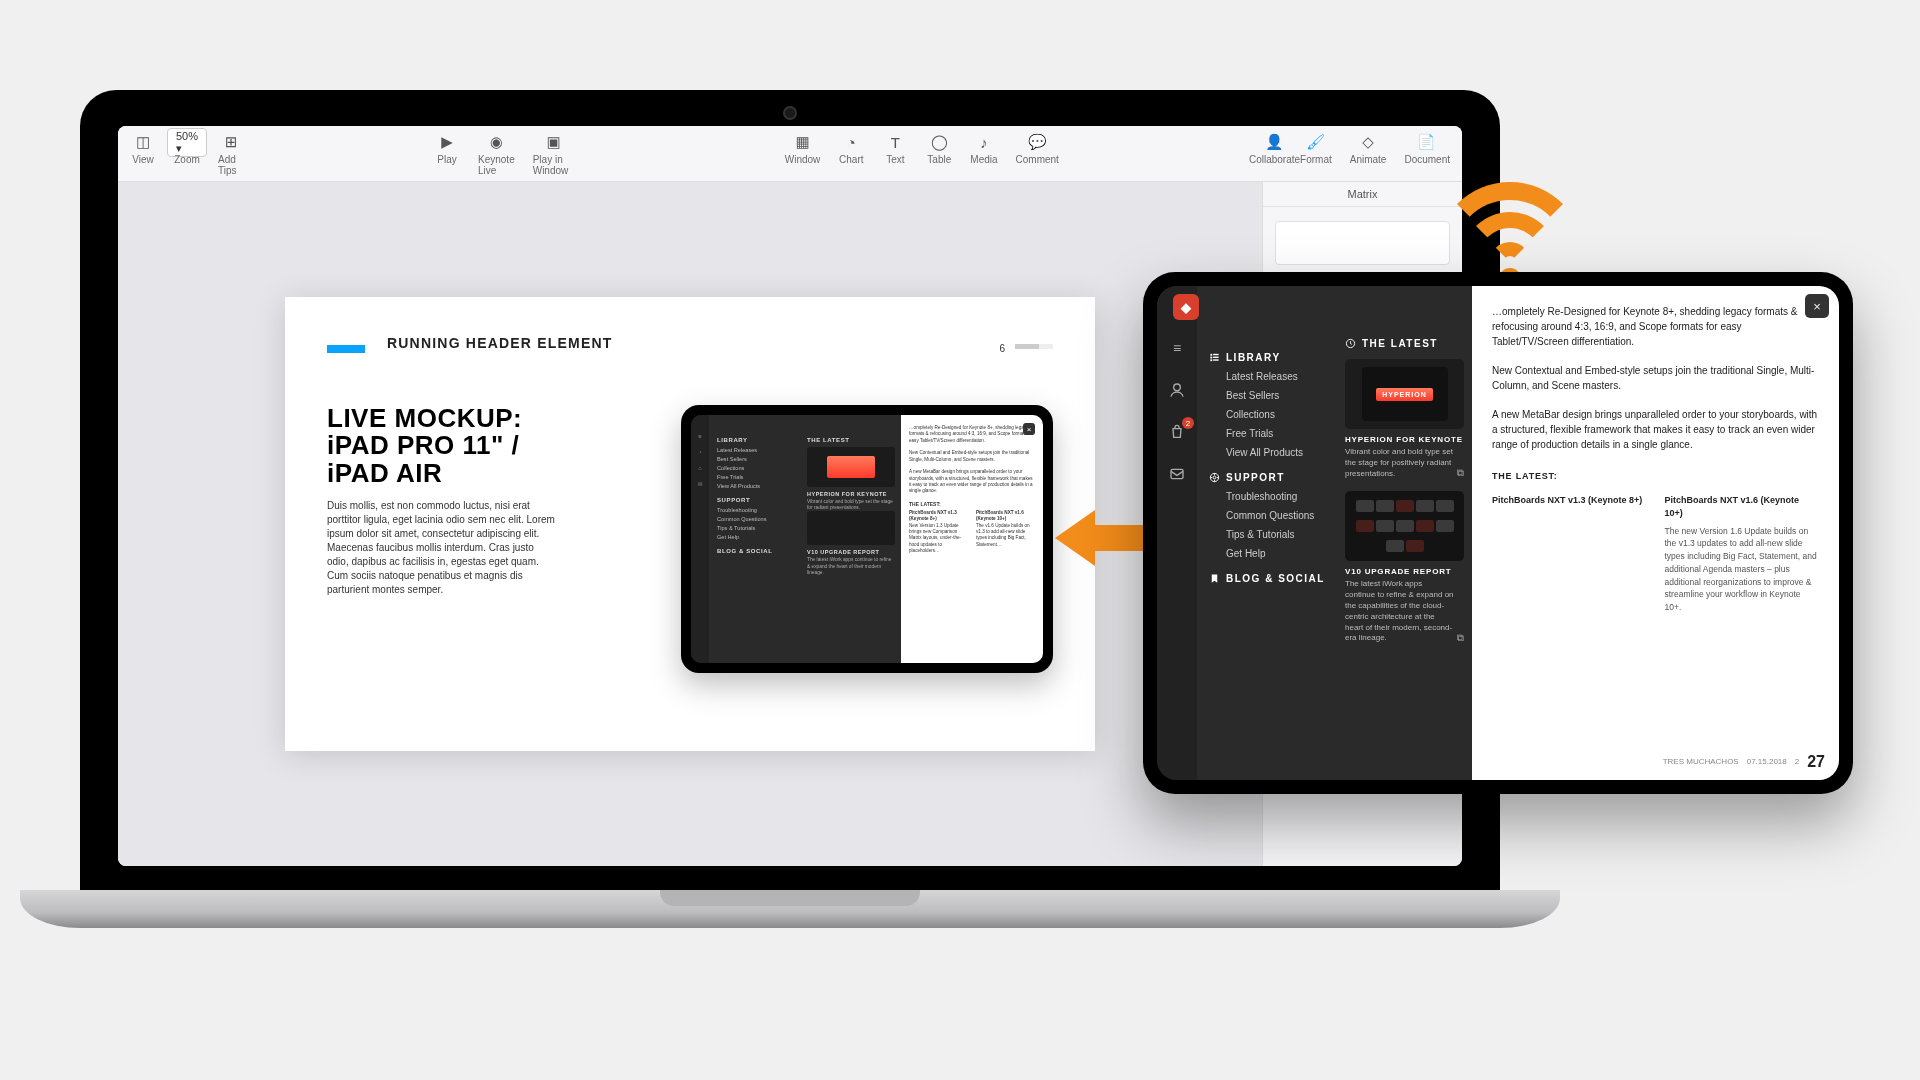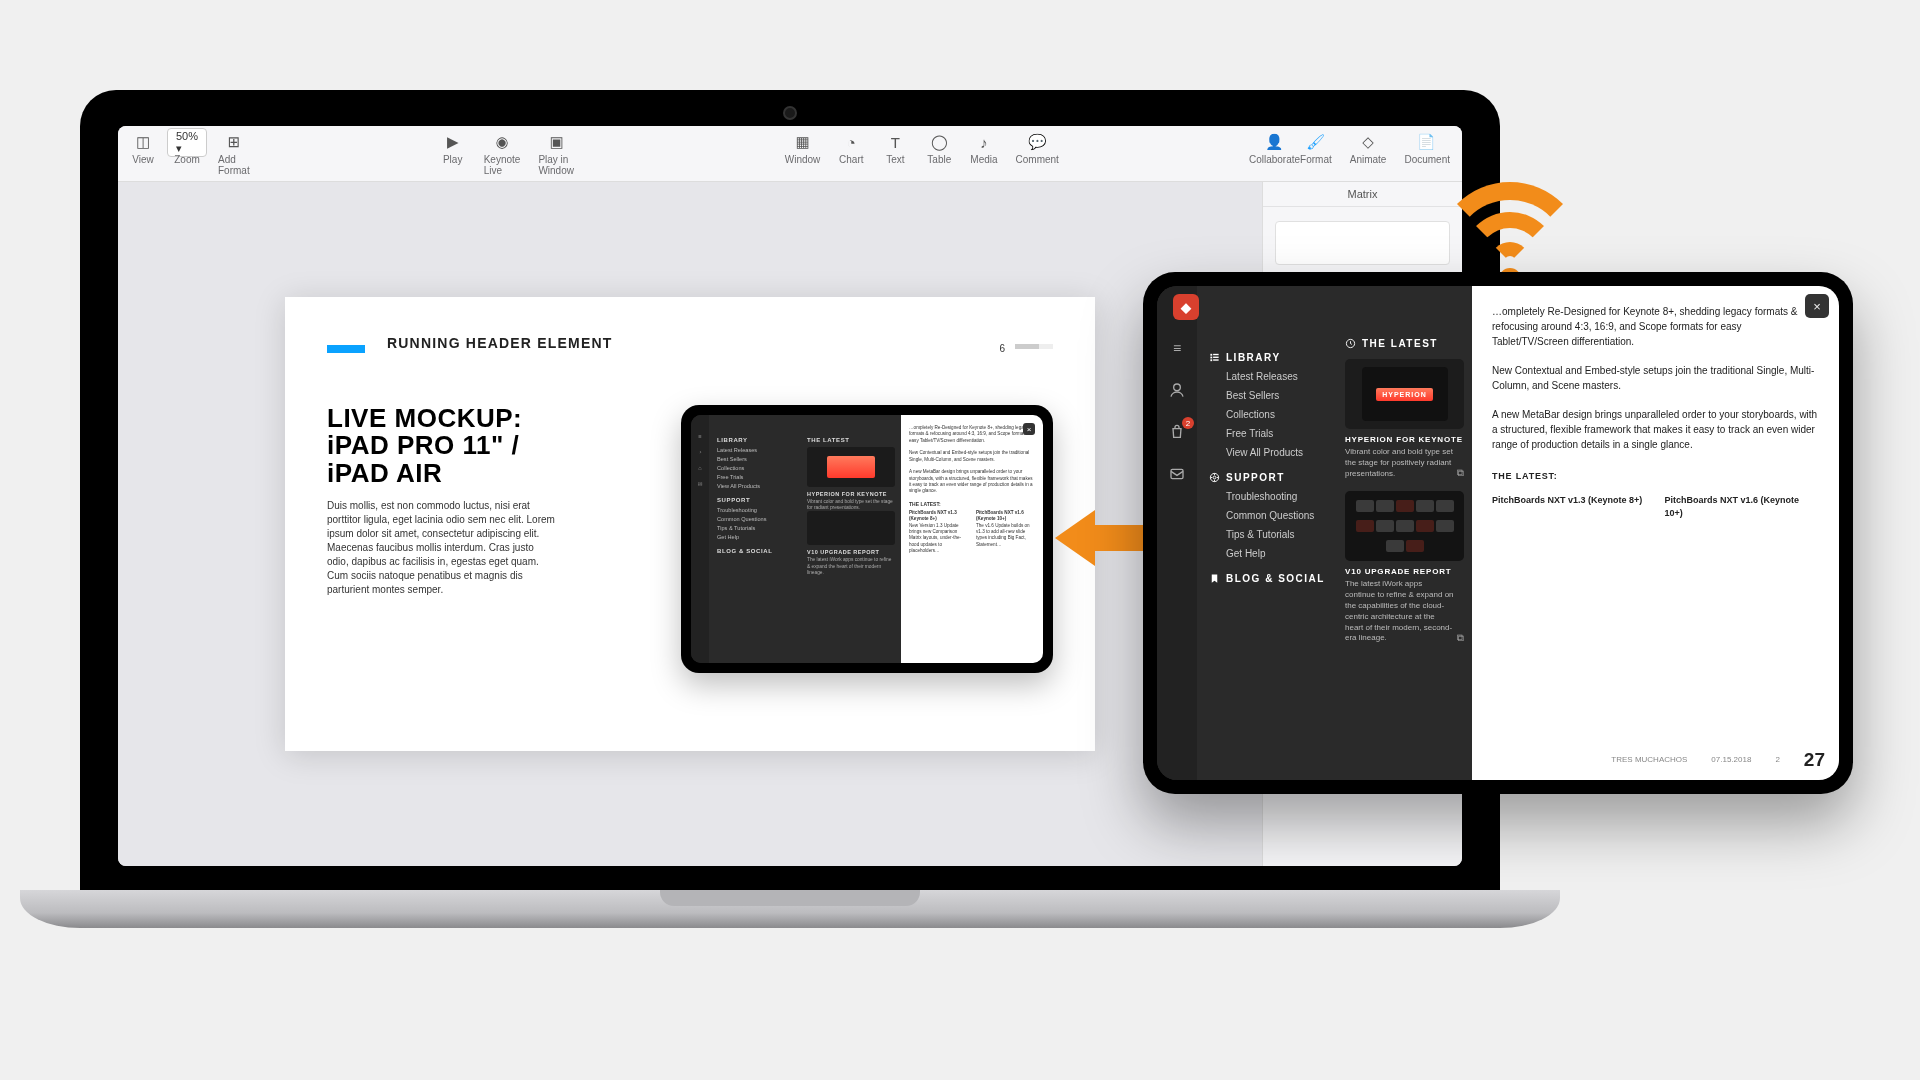--- a/index.html
+++ b/index.html
@@ -83,22 +83,22 @@
 .dash i{ width:18px; height:12px; background:#3a3a3a; border-radius:2px; display:block;}
 .dash i:nth-child(3n){ background:#d8402e44;}
 
 .doc { flex: 1; background: #fff; color: #222; padding: 18px 20px 0; font-size: 10px; line-height: 1.5; overflow: hidden; }
 .doc p { margin-bottom: 14px; }
 .doc-hl { font-weight: 700; font-size: 9px; letter-spacing: .8px; margin: 18px 0 10px; }
 .doc-cols { display: flex; gap: 18px; }
 .doc-col { flex: 1; }
 .doc-col-h { font-weight: 700; font-size: 9px; margin-bottom: 4px; }
 .doc-col p { font-size: 8.5px; color: #555; margin-bottom: 10px; }
-.doc-footer { position: absolute; bottom: 6px; right: 14px; display:flex; gap:24px; align-items:center; font-size:8px; color:#888; }
-.doc-footer .bignum{ font-size:19px; font-weight:700; color:#222;}
+.doc-footer { position: absolute; bottom: 6px; right: 14px; display:flex; gap:8px; align-items:center; font-size:8px; color:#888; }
+.doc-footer .bignum{ font-size:16px; font-weight:700; color:#222;}
 
 
 .wifi { position: absolute; left: 1435px; top: 182px; width: 150px; height: 110px; }
 .wifi span { position: absolute; left: 50%; transform: translateX(-50%); border: 16px solid #f28c1a; border-bottom: none; border-left-color: transparent; border-right-color: transparent; border-radius: 200px 200px 0 0; }
 .wifi .w1 { width: 150px; height: 75px; top: 0; border-width: 18px; }
 .wifi .w2 { width: 96px; height: 48px; top: 30px; border-width: 16px; }
 .wifi .w3 { width: 40px; height: 20px; top: 60px; border-width: 14px; }
 .wifi .dot { width: 22px; height: 22px; background:#f28c1a; border-radius:50%; top: 86px; border:none;}
 
 .arrow { position: absolute; left: 1055px; top: 510px; display: flex; align-items: center; }
@@ -120,21 +120,21 @@
               <span>View</span>
             </div>
           <div class="tb-item">
               <div class="tb-icon">
                 <span class="pill">50% ▾</span>
               </div>
               <span>Zoom</span>
             </div>
           <div class="tb-item">
               <div class="tb-icon">⊞</div>
-              <span>Add Format</span>
+              <span>Add Tips</span>
             </div>
         </div>
         <div class="tb-group center1">
           <div class="tb-item">
               <div class="tb-icon">▶</div>
               <span>Play</span>
             </div>
           <div class="tb-item">
               <div class="tb-icon">◉</div>
               <span>Keynote Live</span>
@@ -379,20 +379,21 @@
       <p>…ompletely Re-Designed for Keynote 8+, shedding legacy formats &amp; refocusing around 4:3, 16:9, and Scope formats for easy Tablet/TV/Screen differentiation.</p>
       <p>New Contextual and Embed-style setups join the traditional Single, Multi-Column, and Scene masters.</p>
       <p>A new MetaBar design brings unparalleled order to your storyboards, with a structured, flexible framework that makes it easy to track an even wider range of production details in a single glance.</p>
       <div class="doc-hl">THE LATEST:</div>
       <div class="doc-cols">
         <div class="doc-col">
           <div class="doc-col-h">PitchBoards NXT v1.3 (Keynote 8+)</div>
         </div>
         <div class="doc-col">
           <div class="doc-col-h">PitchBoards NXT v1.6 (Keynote 10+)</div>
+          <p>The new Version 1.6 Update builds on the v1.3 updates to add all-new slide types including Big Fact, Statement, and additional Agenda masters – plus additional reorganizations to improve &amp; streamline your workflow in Keynote 10+.</p>
         </div>
       </div>
       <div class="doc-footer">
         <span>TRES MUCHACHOS</span>
         <span>07.15.2018</span>
         <span>2</span>
         <span class="bignum">27</span>
       </div>
     </div>
   </div>

